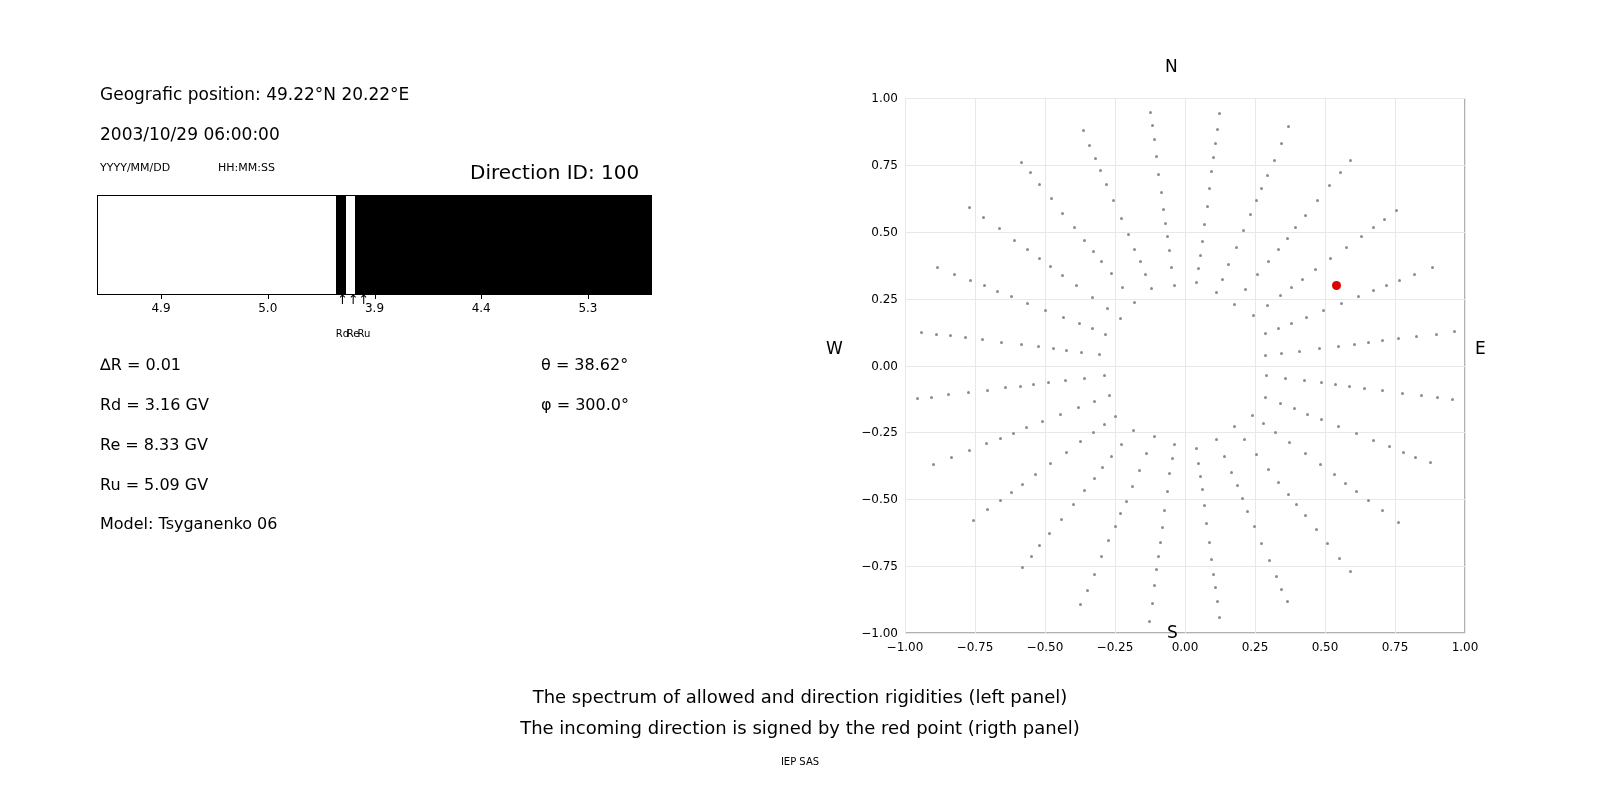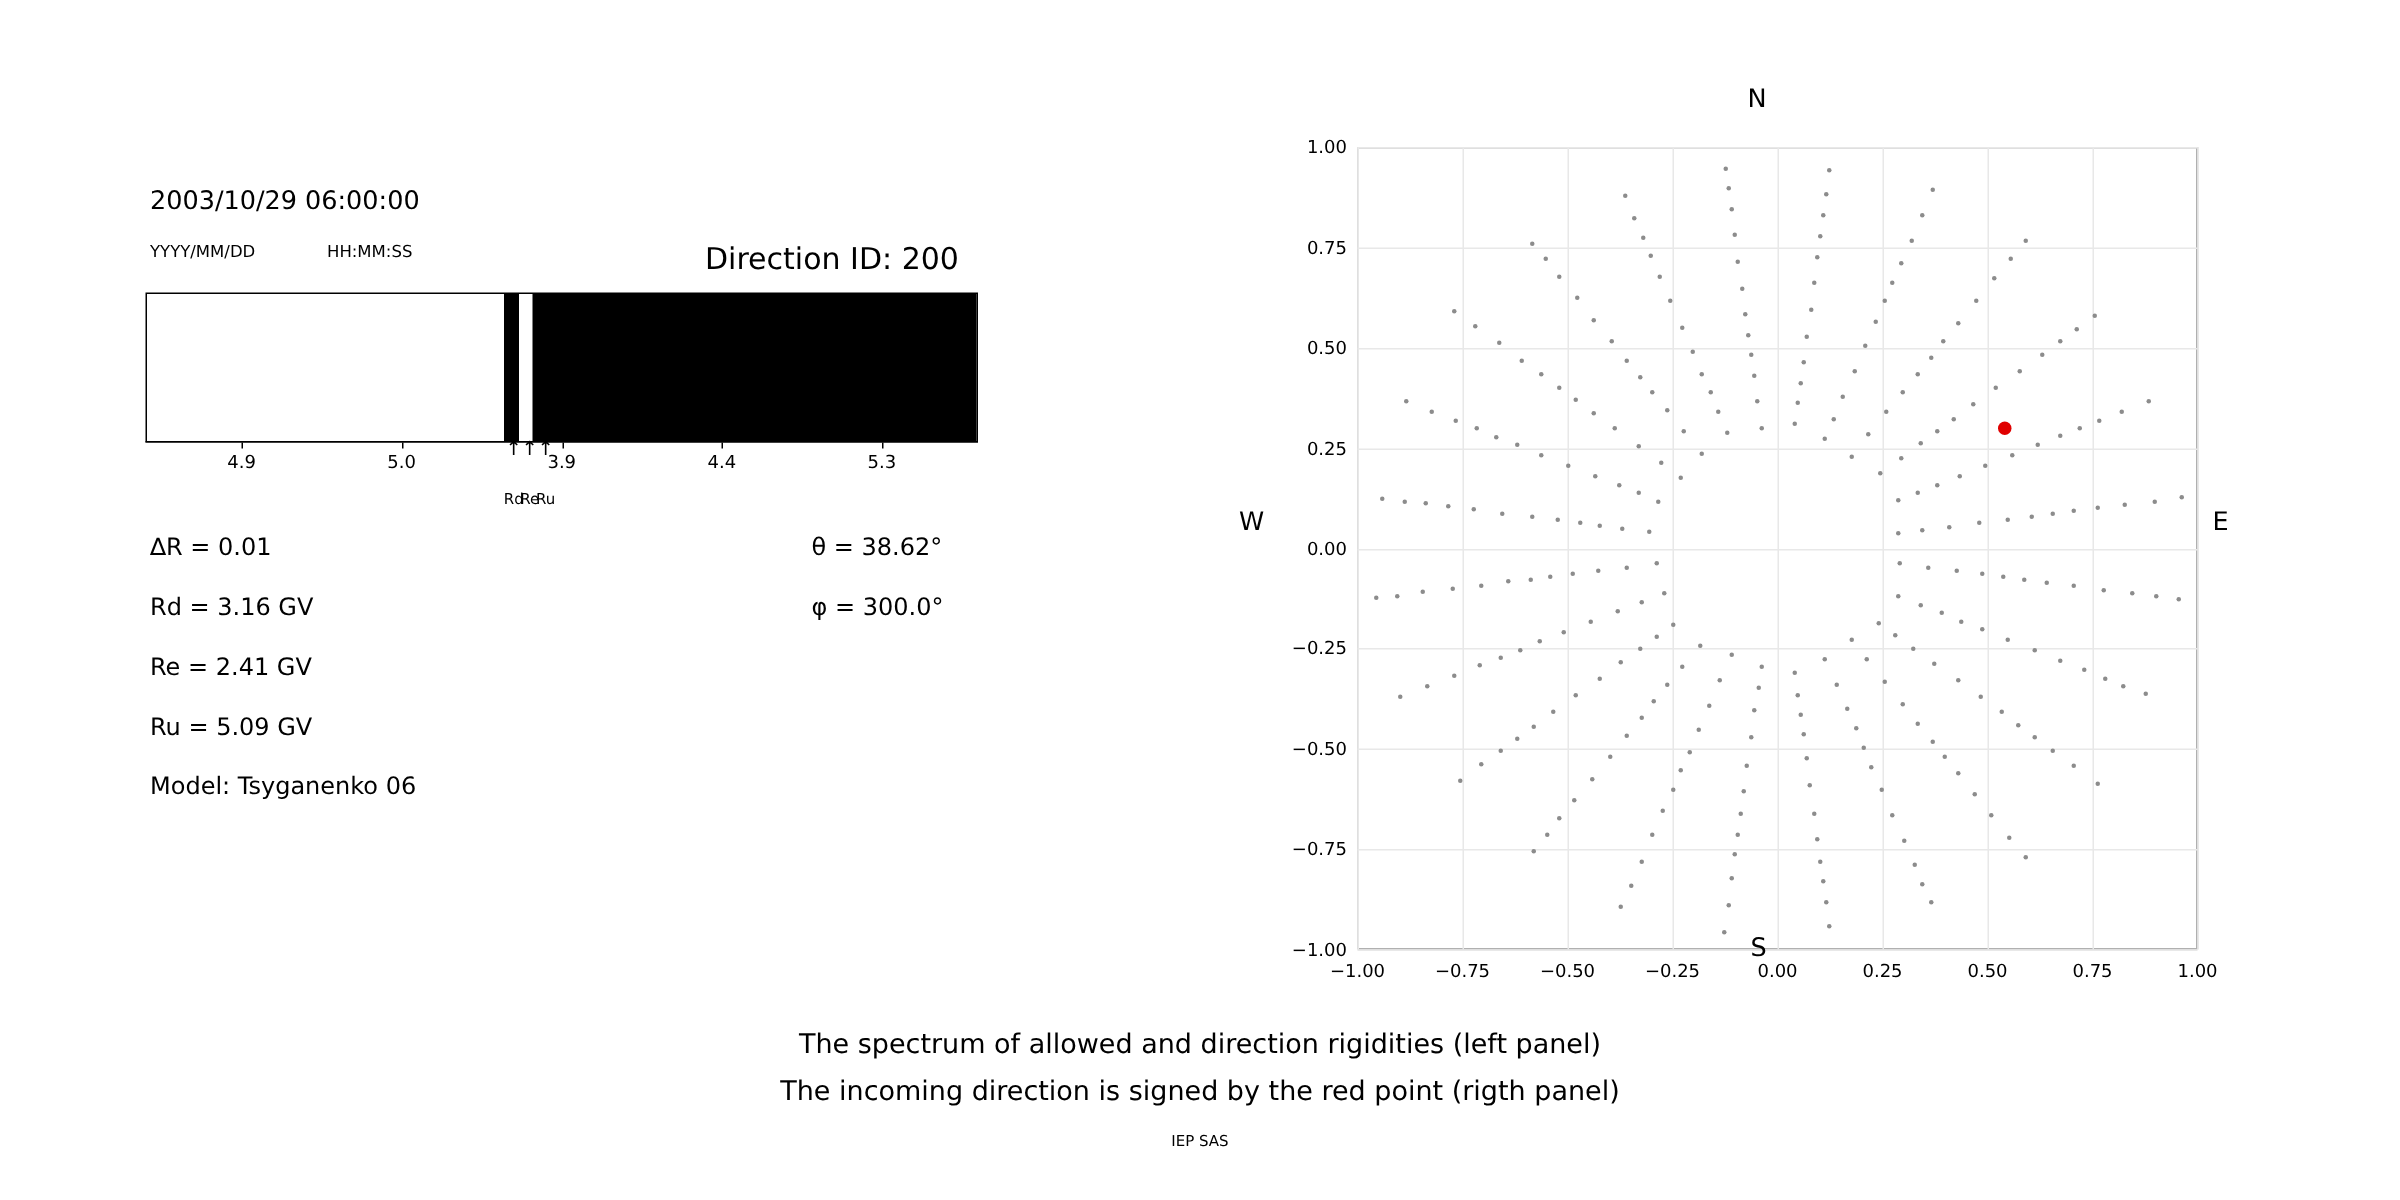--- a/index.html
+++ b/index.html
@@ -196,24 +196,25 @@
     width: 1600px;
     text-align: center;
     font-size: 10px;
   }
 </style>
 </head>
 <body>
 
 <div class="panel-left">
 
+  <div class="txt geo">Geografic position: 49.22°N 20.22°E</div>
   <div class="txt datetime">2003/10/29 06:00:00</div>
   <div class="txt fmt-date">YYYY/MM/DD</div>
   <div class="txt fmt-time">HH:MM:SS</div>
-  <div class="txt dirid">Direction ID: 200</div>
+  <div class="txt dirid">Direction ID: 100</div>
 
   <div class="spectrum-box" id="spectrum">
       <div class="seg" style="left: 238.01px; width: 9.60577px;"></div>
       <div class="seg" style="left: 257.221px; width: 297.779px;"></div>
     </div>
   <div class="axis-line"></div>
   <div id="spectrum-axis-items">
       <div class="tick" style="left: 161.038px;"></div>
       <div class="ticklbl" style="left: 161.038px;">4.9</div>
       <div class="tick" style="left: 267.769px;"></div>
@@ -227,21 +228,21 @@
       <div class="arrow" style="left: 342.481px; top: 293px;">↑</div>
       <div class="arrlbl" style="left: 342.481px; top: 328px;">Rd</div>
       <div class="arrow" style="left: 353.154px; top: 293px;">↑</div>
       <div class="arrlbl" style="left: 353.154px; top: 328px;">Re</div>
       <div class="arrow" style="left: 363.827px; top: 293px;">↑</div>
       <div class="arrlbl" style="left: 363.827px; top: 328px;">Ru</div>
     </div>
 
   <div class="valrow" style="left:100px; top:355px;">∆R = 0.01</div>
   <div class="valrow" style="left:100px; top:395px;">Rd = 3.16 GV</div>
-  <div class="valrow" style="left:100px; top:435px;">Re = 2.41 GV</div>
+  <div class="valrow" style="left:100px; top:435px;">Re = 8.33 GV</div>
   <div class="valrow" style="left:100px; top:475px;">Ru = 5.09 GV</div>
   <div class="valrow" style="left:100px; top:514px;">Model: Tsyganenko 06</div>
   <div class="valrow" style="left:541px; top:355px;">θ = 38.62°</div>
   <div class="valrow" style="left:541px; top:395px;">φ = 300.0°</div>
 </div>
 
 <div class="panel-right">
   <div class="plot-frame" id="plotframe"></div>
   <div id="plot-decor">
       <div class="gridline-v" style="left: 0px; top: 0px; height: 535px; position: absolute; margin-left: 85px; margin-top: 48px;"></div>

